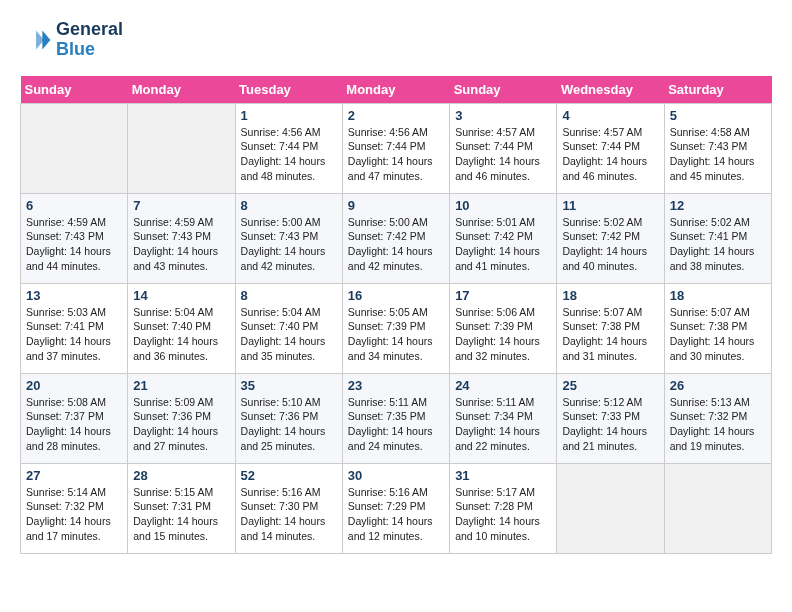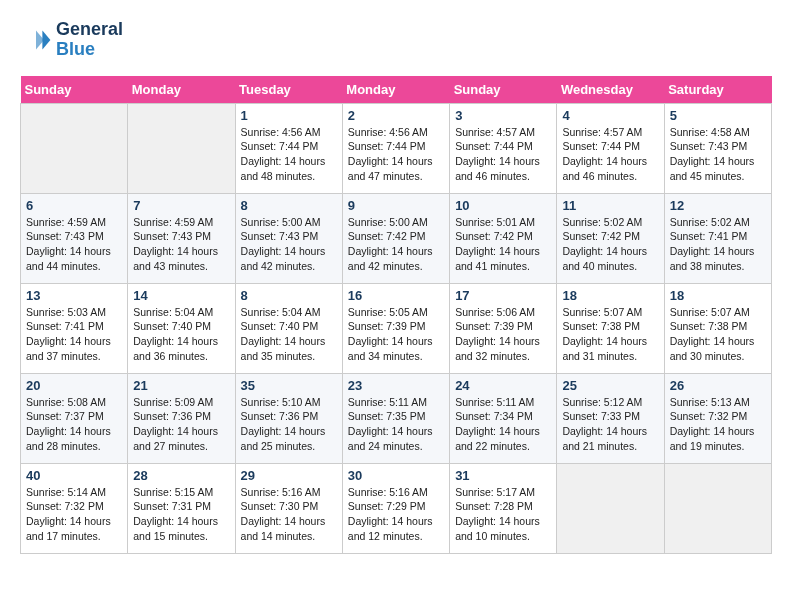--- a/index.html
+++ b/index.html
@@ -235,29 +235,29 @@
           <span class="day-num">25</span>
           <div class="cell-content">Sunrise: 5:12 AM<br>Sunset: 7:33 PM<br>Daylight: 14 hours and 21 minutes.</div>
         </td>
         <td>
           <span class="day-num">26</span>
           <div class="cell-content">Sunrise: 5:13 AM<br>Sunset: 7:32 PM<br>Daylight: 14 hours and 19 minutes.</div>
         </td>
       </tr>
       <tr>
         <td>
-          <span class="day-num">40</span>
+          <span class="day-num">27</span>
           <div class="cell-content">Sunrise: 5:14 AM<br>Sunset: 7:32 PM<br>Daylight: 14 hours and 17 minutes.</div>
         </td>
         <td>
           <span class="day-num">28</span>
           <div class="cell-content">Sunrise: 5:15 AM<br>Sunset: 7:31 PM<br>Daylight: 14 hours and 15 minutes.</div>
         </td>
         <td>
-          <span class="day-num">29</span>
+          <span class="day-num">52</span>
           <div class="cell-content">Sunrise: 5:16 AM<br>Sunset: 7:30 PM<br>Daylight: 14 hours and 14 minutes.</div>
         </td>
         <td>
           <span class="day-num">30</span>
           <div class="cell-content">Sunrise: 5:16 AM<br>Sunset: 7:29 PM<br>Daylight: 14 hours and 12 minutes.</div>
         </td>
         <td>
           <span class="day-num">31</span>
           <div class="cell-content">Sunrise: 5:17 AM<br>Sunset: 7:28 PM<br>Daylight: 14 hours and 10 minutes.</div>
         </td>

